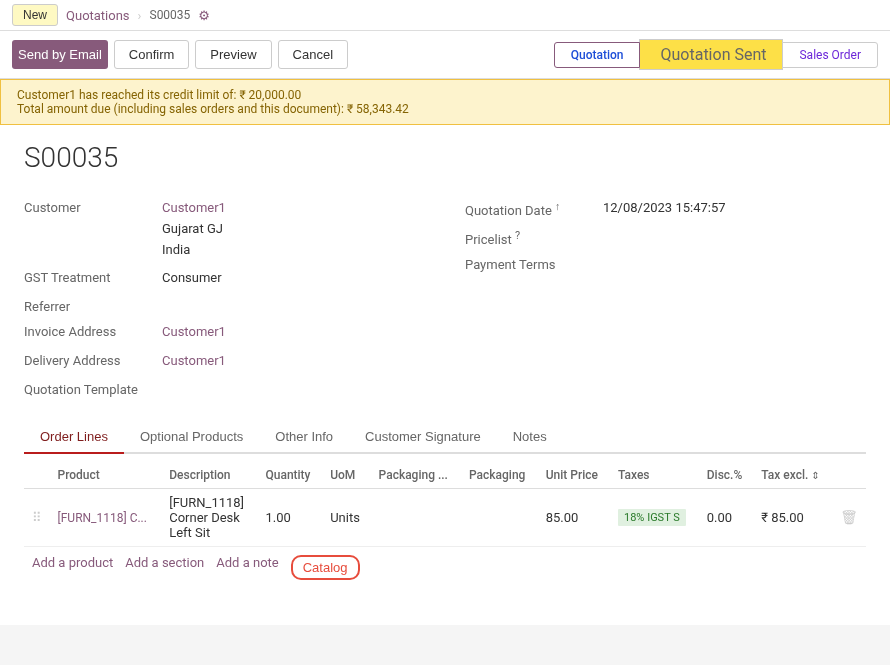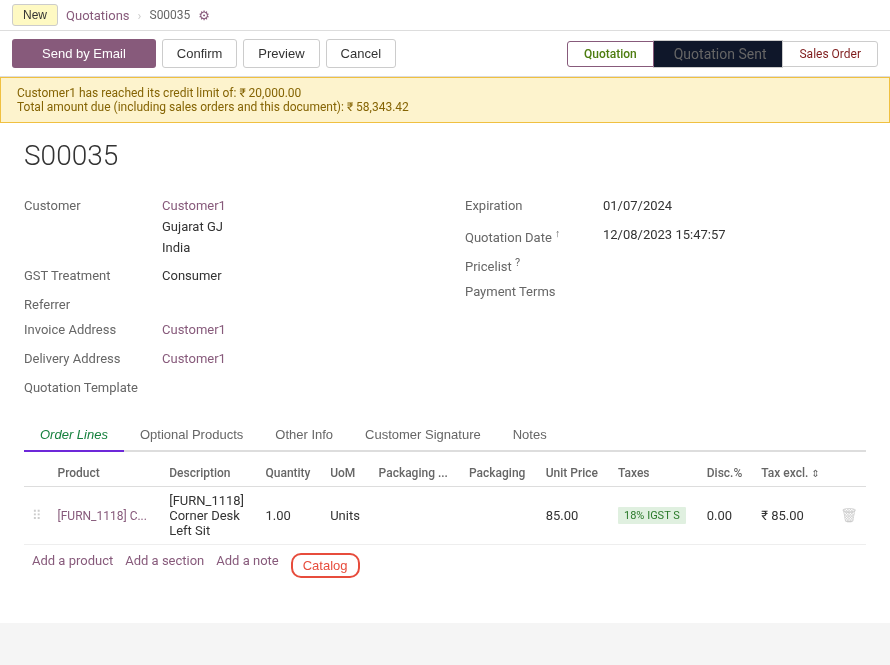--- a/index.html
+++ b/index.html
@@ -8,45 +8,45 @@
     
     .top-bar { background: #fff; border-bottom: 1px solid #ddd; padding: 4px 12px; display: flex; align-items: center; gap: 8px; }
     .new-btn { background: #fef9c3; border: 1px solid #ccc; border-radius: 3px; padding: 3px 10px; cursor: pointer; font-size: 12px; color: #333; }
     .breadcrumb-text { color: #875a7b; font-size: 13px; }
     .breadcrumb-sub { font-size: 12px; color: #666; }
     .gear-icon { color: #875a7b; cursor: pointer; font-size: 13px; }
     
     
     .action-bar { background: #fff; padding: 8px 12px; display: flex; align-items: center; justify-content: space-between; border-bottom: 1px solid #ddd; }
     .action-bar-left { display: flex; gap: 6px; }
-    .btn-primary { background: #875a7b; color: #fff; border: none; border-radius: 3px; padding: 6px 30px; cursor: pointer; font-size: 13px; font-weight: 500; }
+    .btn-primary { background: #875a7b; color: #fff; border: none; border-radius: 3px; padding: 6px 6px; cursor: pointer; font-size: 13px; font-weight: 500; }
     .btn-secondary { background: #fff; color: #333; border: 1px solid #ccc; border-radius: 3px; padding: 6px 14px; cursor: pointer; font-size: 13px; }
     .status-bar { display: flex; align-items: center; gap: 0; }
     .status-step { padding: 5px 16px; font-size: 12px; color: #666; border: 1px solid #ccc; background: #fff; position: relative; cursor: pointer; }
-    .status-step.active { background: #fff; border-color: #875a7b; color: #4d7c0f; font-weight: 500; border-radius: 3px 0 0 3px; }
+    .status-step.active { background: #fff; border-color: #875a7b; color: #1d4ed8; font-weight: 500; border-radius: 3px 0 0 3px; }
     
     
     .warning-banner { background: #fdf3cd; border: 1px solid #f0c040; margin: 0; padding: 8px 16px; font-size: 12px; color: #856404; }
     
     
     .main-content { background: #fff; padding: 16px 24px; min-height: 500px; }
     .doc-title { font-size: 28px; font-weight: 300; color: #333; margin-bottom: 20px; }
     
     
     .form-grid { display: grid; grid-template-columns: 1fr 1fr; gap: 0 40px; margin-bottom: 20px; }
     .field-row { display: flex; align-items: flex-start; padding: 4px 0; gap: 8px; }
     .field-label { color: #666; font-size: 13px; min-width: 130px; padding-top: 2px; }
     .field-value { color: #333; font-size: 13px; line-height: 1.6; }
     .field-value-link { color: #875a7b; font-size: 13px; cursor: pointer; }
     .field-value-block { display: flex; flex-direction: column; }
     
     
     .tabs-container { border-bottom: 2px solid #ddd; margin-top: 20px; display: flex; gap: 0; }
     .tab { padding: 8px 16px; font-size: 13px; color: #666; cursor: pointer; border: none; background: none; border-bottom: 2px solid transparent; margin-bottom: -2px; }
-    .tab.active { color: #15803d; border-bottom: 2px solid #6d28d9; font-weight: 500; font-style: italic; }
+    .tab.active { color: #7f1d1d; border-bottom: 2px solid #b91c1c; font-weight: 500; }
     
     
     .order-table { width: 100%; border-collapse: collapse; margin-top: 8px; }
     .order-table th { text-align: left; font-size: 12px; color: #666; font-weight: 500; padding: 6px 8px; border-bottom: 1px solid #ddd; }
     .order-table td { padding: 6px 8px; font-size: 13px; color: #333; border-bottom: 1px solid #eee; vertical-align: middle; }
     .order-table .drag-handle { color: #ccc; cursor: move; }
     .product-code { color: #875a7b; font-size: 12px; cursor: pointer; }
     .tax-badge { background: #e0f0e0; color: #2a7a2a; font-size: 11px; padding: 2px 6px; border-radius: 1px; display: inline-block; }
     .delete-icon { color: #ccc; cursor: pointer; font-size: 14px; }
     
@@ -70,22 +70,22 @@
 
 <div class="action-bar">
   <div class="action-bar-left">
     <button class="btn-primary">Send by Email</button>
     <button class="btn-secondary">Confirm</button>
     <button class="btn-secondary">Preview</button>
     <button class="btn-secondary">Cancel</button>
   </div>
   <div class="status-bar">
     <div class="status-step active">Quotation</div>
-    <div style="display:flex;align-items:center;border:1px solid #ccc;padding:5px 16px 5px 20px;margin-left:-1px;background:#0f172a;font-size:14px;color:#666;cursor:pointer;">Quotation Sent</div>
-    <div style="border:1px solid #ccc;padding:5px 16px;margin-left:-1px;background:#fff;font-size:12px;color:#7f1d1d;cursor:pointer;border-radius:0 3px 3px 0;">Sales Order</div>
+    <div style="display:flex;align-items:center;border:1px solid #ccc;padding:5px 16px 5px 20px;margin-left:-1px;background:#fde047;font-size:16px;color:#666;cursor:pointer;">Quotation Sent</div>
+    <div style="border:1px solid #ccc;padding:5px 16px;margin-left:-1px;background:#fff;font-size:12px;color:#6d28d9;cursor:pointer;border-radius:0 3px 3px 0;">Sales Order</div>
   </div>
 </div>
 
 <div class="warning-banner">
   <div>Customer1 has reached its credit limit of: ₹ 20,000.00</div>
   <div>Total amount due (including sales orders and this document): ₹ 58,343.42</div>
 </div>
 
 <div class="main-content">
 
@@ -118,24 +118,20 @@
         <span class="field-label">Delivery Address</span>
         <span class="field-value field-value-link">Customer1</span>
       </div>
       <div class="field-row">
         <span class="field-label">Quotation Template</span>
         <span class="field-value"></span>
       </div>
     </div>
 
     <div>
-      <div class="field-row">
-        <span class="field-label">Expiration</span>
-        <span class="field-value">01/07/2024</span>
-      </div>
       <div class="field-row">
         <span class="field-label">Quotation Date <sup>↑</sup></span>
         <span class="field-value">12/08/2023 15:47:57</span>
       </div>
       <div class="field-row">
         <span class="field-label">Pricelist <sup>?</sup></span>
         <span class="field-value"></span>
       </div>
       <div class="field-row">
         <span class="field-label">Payment Terms</span>

